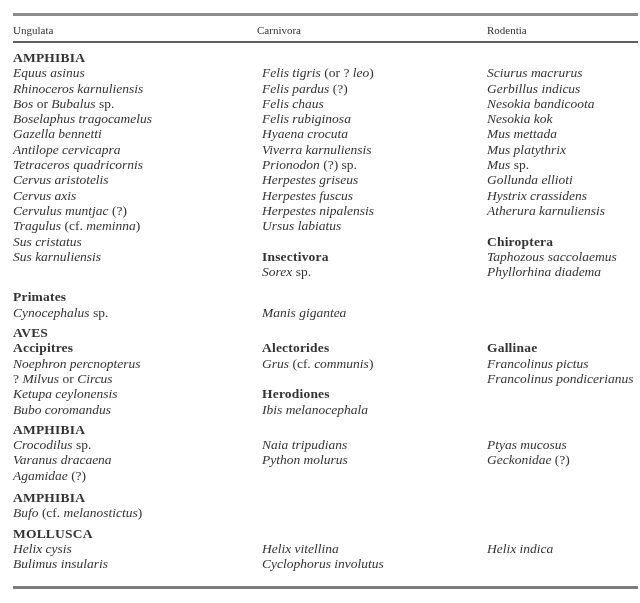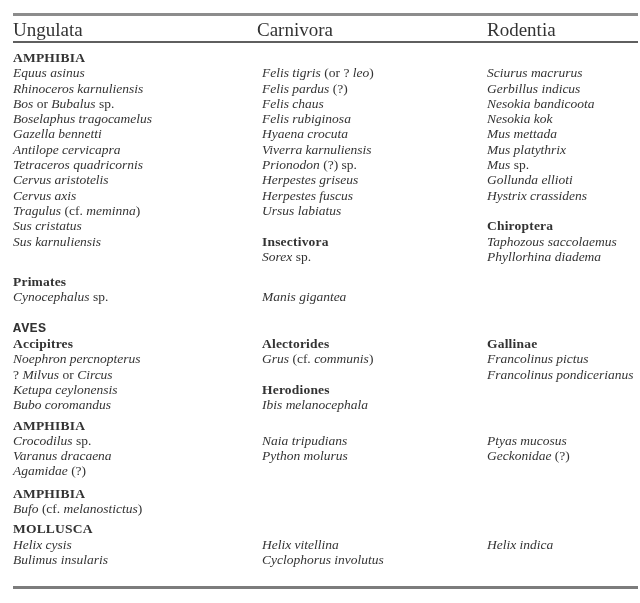--- a/index.html
+++ b/index.html
@@ -11,21 +11,21 @@
     font-family: "Liberation Serif", serif;
     color: #333333;
     overflow: hidden;
   }
   .rule { position: absolute; left: 13px; width: 625px; }
   .rule-top    { top: 13px;  height: 3px; background: #8c8c8c; }
   .rule-header { top: 41px;  height: 2px; background: #5f5f5f; }
   .rule-bottom { top: 586px; height: 3px; background: #7c7c7c; }
   .header-row {
     position: absolute; left: 13px; top: 22px; width: 627px; height: 16px;
-    font-size: 19px; line-height: 16px;
+    font-size: 11px; line-height: 16px;
   }
   .header-row .colhead { position: absolute; top: 0; white-space: nowrap; }
   .col-h1 { left: 0; }
   .col-h2 { left: 244px; }
   .col-h3 { left: 474px; }
   .tbody { position: absolute; left: 13px; top: 50px; width: 627px; }
   .row {
     display: grid;
     grid-template-columns: 249px 225px 1fr;
     height: 15.3px;
@@ -96,20 +96,25 @@
         <div class="cell"><span class="seg-i">Cervus aristotelis</span></div>
         <div class="cell"><span class="seg-i">Herpestes griseus</span></div>
         <div class="cell"><span class="seg-i">Gollunda ellioti</span></div>
       </div>
       <div class="row">
         <div class="cell"><span class="seg-i">Cervus axis</span></div>
         <div class="cell"><span class="seg-i">Herpestes fuscus</span></div>
         <div class="cell"><span class="seg-i">Hystrix crassidens</span></div>
       </div>
       <div class="row">
+        <div class="cell"><span class="seg-i">Cervulus muntjac</span><span class="seg-r"> (?)</span></div>
+        <div class="cell"><span class="seg-i">Herpestes nipalensis</span></div>
+        <div class="cell"><span class="seg-i">Atherura karnuliensis</span></div>
+      </div>
+      <div class="row">
         <div class="cell"><span class="seg-i">Tragulus</span><span class="seg-r"> (cf. </span><span class="seg-i">meminna</span><span class="seg-r">)</span></div>
         <div class="cell"><span class="seg-i">Ursus labiatus</span></div>
         <div class="cell"></div>
       </div>
       <div class="row">
         <div class="cell"><span class="seg-i">Sus cristatus</span></div>
         <div class="cell"></div>
         <div class="cell"><span class="seg-b">Chiroptera</span></div>
       </div>
       <div class="row">
@@ -125,21 +130,21 @@
       <div class="row" style="margin-top: 10px;">
         <div class="cell"><span class="seg-b">Primates</span></div>
         <div class="cell"></div>
         <div class="cell"></div>
       </div>
       <div class="row">
         <div class="cell"><span class="seg-i">Cynocephalus</span><span class="seg-r"> sp.</span></div>
         <div class="cell"><span class="seg-i">Manis gigantea</span></div>
         <div class="cell"></div>
       </div>
-      <div class="row" style="margin-top: 16px; font-family: Liberation Mono, monospace;">
+      <div class="row" style="margin-top: 5px;">
         <div class="cell"><span class="seg-b">AVES</span></div>
         <div class="cell"></div>
         <div class="cell"></div>
       </div>
       <div class="row">
         <div class="cell"><span class="seg-b">Accipitres</span></div>
         <div class="cell"><span class="seg-b">Alectorides</span></div>
         <div class="cell"><span class="seg-b">Gallinae</span></div>
       </div>
       <div class="row">

